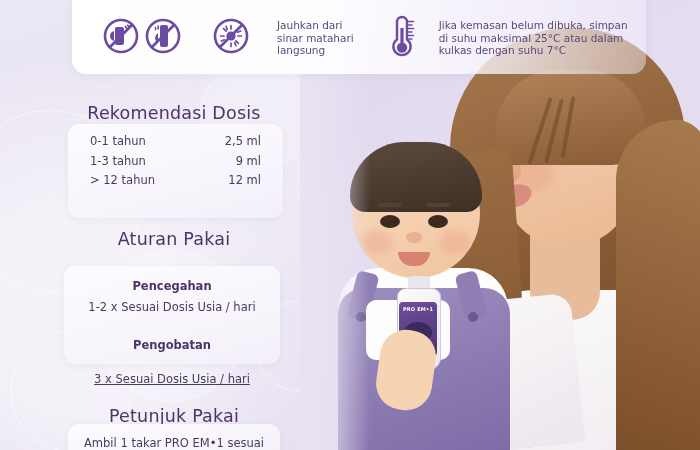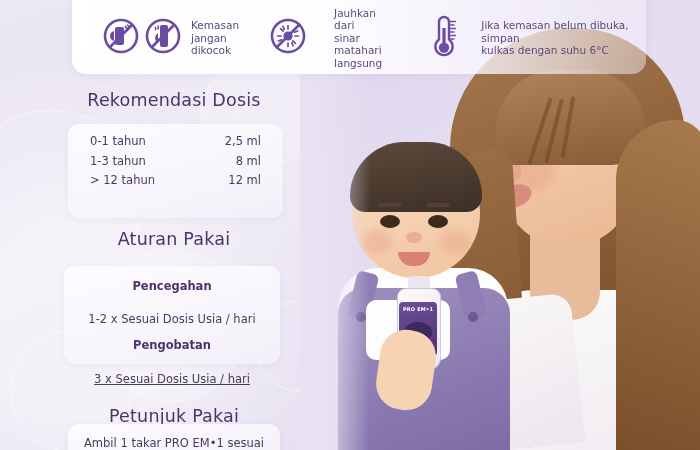--- a/index.html
+++ b/index.html
@@ -186,25 +186,20 @@
       </span>
       <span class="ic" style="margin-left:4px;">
         <svg width="38" height="38" viewBox="0 0 38 38">
           <circle cx="19" cy="19" r="16" fill="none" stroke="#6b4ca0" stroke-width="2.6"></circle>
           <rect x="16" y="8" width="8" height="22" rx="2" fill="#6b4ca0"></rect>
           <path d="M14 16 q-3 2 -3 5 q0 3 3 5" fill="#6b4ca0"></path>
           <path d="M11 10 q1.5 1.5 0 3 M13.5 8.5 q2 2 0 4" stroke="#6b4ca0" stroke-width="1.4" fill="none"></path>
           <line x1="7.5" y1="30.5" x2="30.5" y2="7.5" stroke="#6b4ca0" stroke-width="2.6"></line>
         </svg>
       </span>
-      <div class="bn-txt" style="margin-left:9px;">
-        <div>Kemasan</div>
-        <div>jangan</div>
-        <div>dikocok</div>
-      </div>
     </div>
 
     <div class="bn-item" style="margin-left:30px;">
       <span class="ic">
         <svg width="38" height="38" viewBox="0 0 38 38">
           <circle cx="19" cy="19" r="16" fill="none" stroke="#6b4ca0" stroke-width="2.6"></circle>
           <circle cx="19" cy="19" r="4.6" fill="#6b4ca0"></circle>
           <g stroke="#6b4ca0" stroke-width="1.7" stroke-linecap="round">
             <line x1="19" y1="8.5" x2="19" y2="12"></line>
               <line x1="19" y1="26" x2="19" y2="29.5"></line>
@@ -240,46 +235,47 @@
             <line x1="20.5" y1="11" x2="24" y2="11"></line>
             <line x1="20.5" y1="14.5" x2="25.5" y2="14.5"></line>
             <line x1="20.5" y1="18" x2="24" y2="18"></line>
             <line x1="20.5" y1="21.5" x2="25.5" y2="21.5"></line>
             <line x1="20.5" y1="25" x2="24" y2="25"></line>
           </g>
         </svg>
       </span>
       <div class="bn-txt" style="margin-left:21px;">
         <div>Jika kemasan belum dibuka, simpan</div>
-        <div>kulkas dengan suhu 6°C</div>
+        <div>di suhu maksimal 25°C atau dalam</div>
+        <div>kulkas dengan suhu 7°C</div>
       </div>
     </div>
   </div>
 
-  <div class="sec-title" style="top:90px;">Rekomendasi Dosis</div>
+  <div class="sec-title" style="top:103px;">Rekomendasi Dosis</div>
   <div class="card" style="left:68px;top:124px;width:215px;height:94px;padding:8px 22px;box-sizing:border-box;">
     <div class="dose-row">
       <span class="age">0-1 tahun</span>
       <span class="amt">2,5 ml</span>
     </div>
     <div class="dose-row">
       <span class="age">1-3 tahun</span>
-      <span class="amt">8 ml</span>
+      <span class="amt">9 ml</span>
     </div>
     <div class="dose-row">
       <span class="age">&gt; 12 tahun</span>
       <span class="amt">12 ml</span>
     </div>
   </div>
 
   <div class="sec-title" style="top:229px;">Aturan Pakai</div>
   <div class="card" style="left:64px;top:266px;width:216px;height:98px;padding:13px 10px;box-sizing:border-box;">
     <div class="rule-h">Pencegahan</div>
-    <div class="rule-t" style="margin-top:19px;">1-2 x Sesuai Dosis Usia / hari</div>
-    <div class="rule-h" style="margin-top:12px;">Pengobatan</div>
+    <div class="rule-t" style="margin-top:7px;">1-2 x Sesuai Dosis Usia / hari</div>
+    <div class="rule-h" style="margin-top:24px;">Pengobatan</div>
     <div class="rule-t" style="margin-top:20px;text-decoration:underline;">3 x Sesuai Dosis Usia / hari</div>
   </div>
 
   <div class="sec-title" style="top:406px;">Petunjuk Pakai</div>
   <div class="card" style="left:68px;top:424px;width:212px;height:40px;padding:12px 8px;box-sizing:border-box;">
     <div class="petunjuk-t">Ambil 1 takar PRO EM•1 sesuai</div>
   </div>
 
 </div>
 

